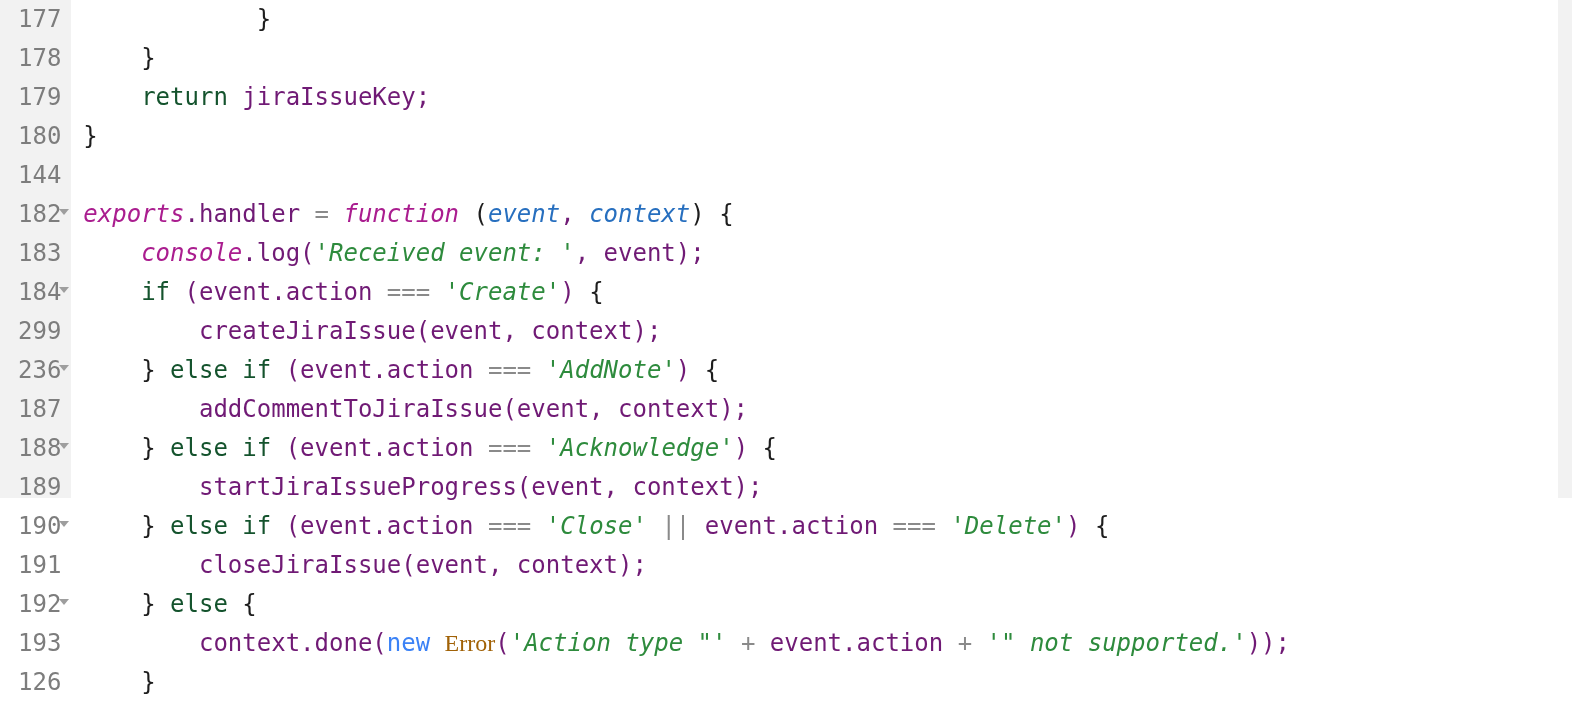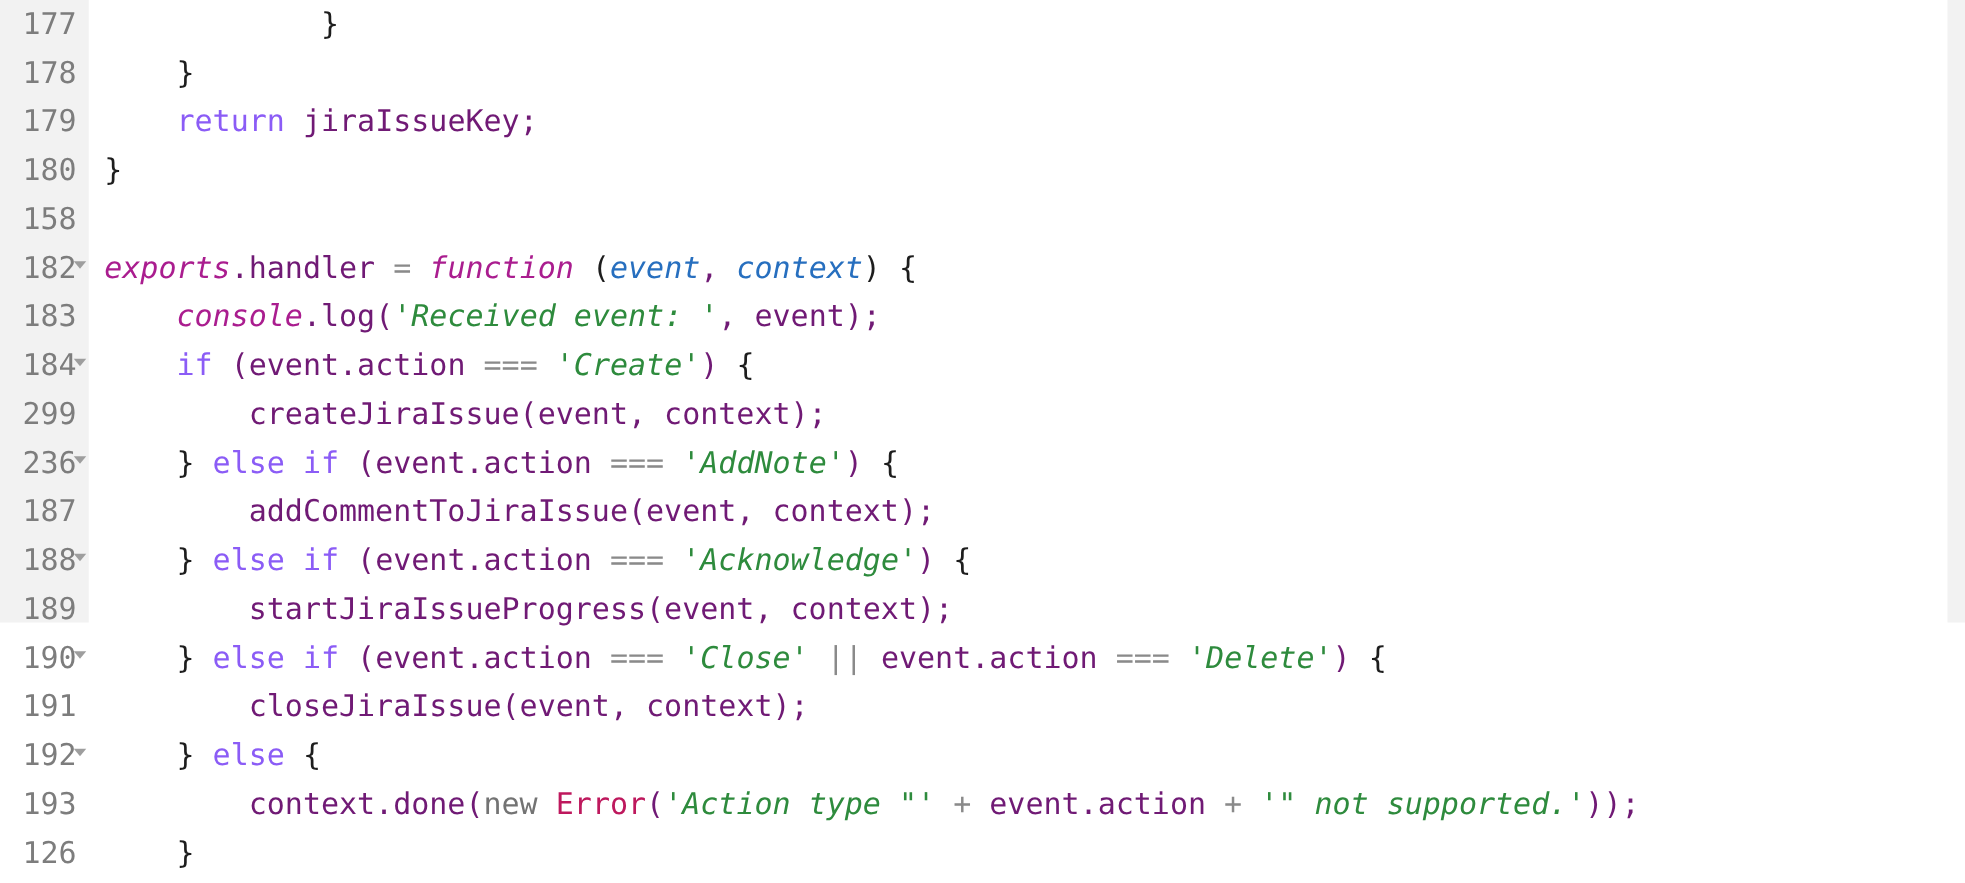--- a/index.html
+++ b/index.html
@@ -47,49 +47,49 @@
     color: #212121;
     flex: 1 1 auto;
     position: relative;
   }
   .code .row {
     height: 39px;
   }
 
   
   .kw       { color: #aa1d8f; font-style: italic; } 
-  .kw2      { color: #8b5cf6; }                      
+  .kw2      { color: #14532d; }                      
   .ident    { color: #701a75; }
   .param    { color: #276fbf; font-style: italic; }
   .op       { color: #8a8a8a; }
   .paren    { color: #1d1d1d; }
   .brace    { color: #1d1d1d; }
   .str      { color: #2e8b3d; font-style: italic; } 
-  .errcls   { color: #be185d; }
-  .new      { color: #737373; }
+  .errcls   { color: #a16207; font-family: Liberation Serif, serif; }
+  .new      { color: #3b82f6; }
 
   .right-margin {
     position: absolute;
     top: 0;
     bottom: 0;
     right: 0;
     width: 14px;
     background: #f2f2f2;
   }
 </style>
 </head>
 <body>
 
 <div class="editor">
   <div class="gutter">
       <div class="ln"><span>177</span></div>
       <div class="ln"><span>178</span></div>
       <div class="ln"><span>179</span></div>
       <div class="ln"><span>180</span></div>
-      <div class="ln"><span>158</span></div>
+      <div class="ln"><span>144</span></div>
       <div class="ln"><span>182 </span><span class="fold"></span></div>
       <div class="ln"><span>183</span></div>
       <div class="ln"><span>184 </span><span class="fold"></span></div>
       <div class="ln"><span>299</span></div>
       <div class="ln"><span>236 </span><span class="fold"></span></div>
       <div class="ln"><span>187</span></div>
       <div class="ln"><span>188 </span><span class="fold"></span></div>
       <div class="ln"><span>189</span></div>
       <div class="ln"><span>190 </span><span class="fold"></span></div>
       <div class="ln"><span>191</span></div>

